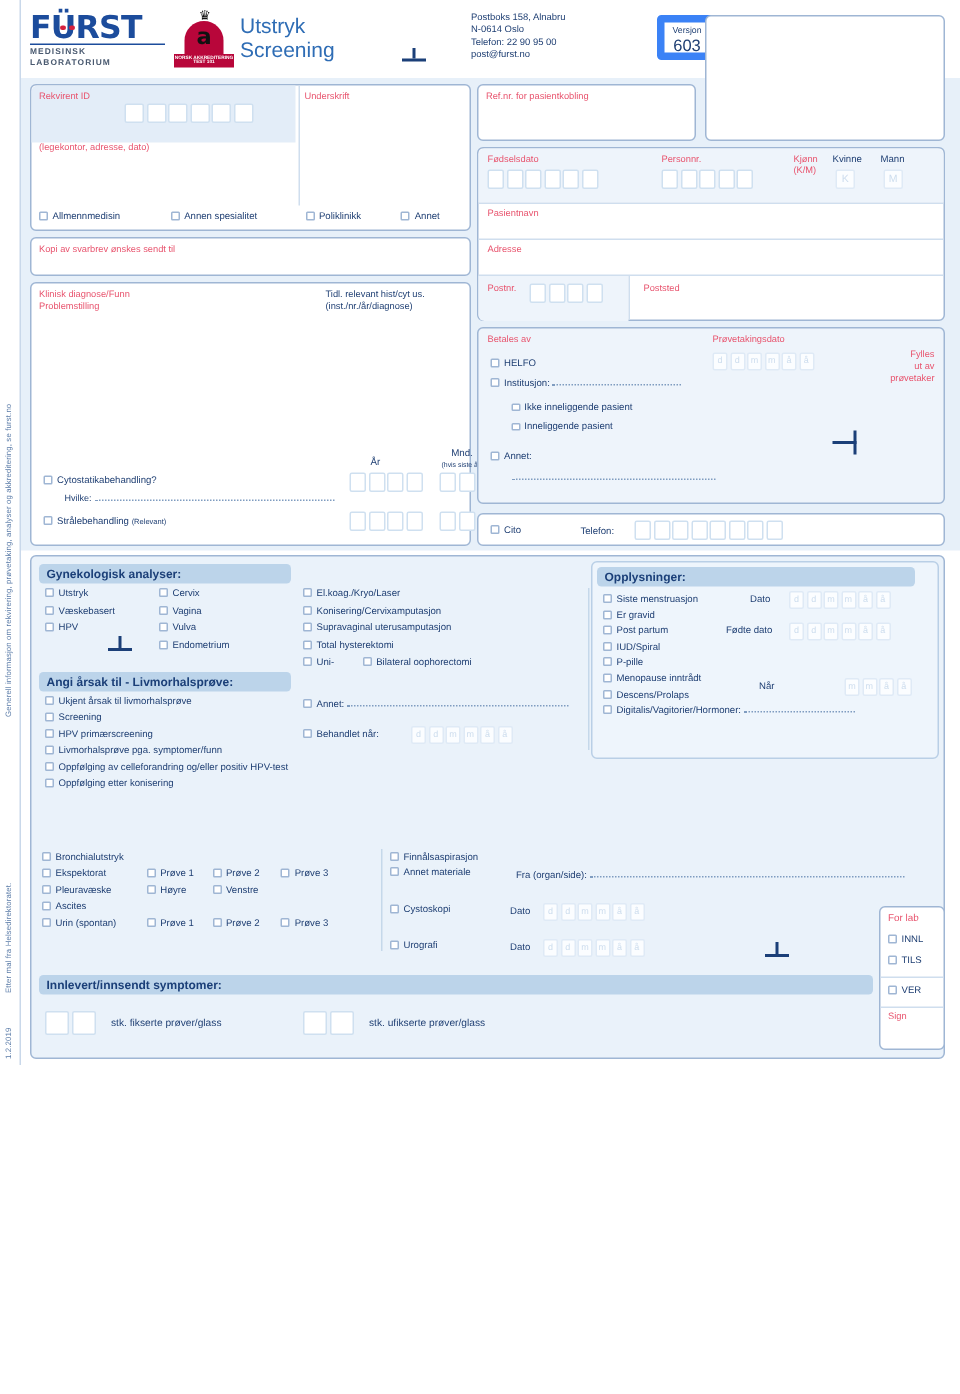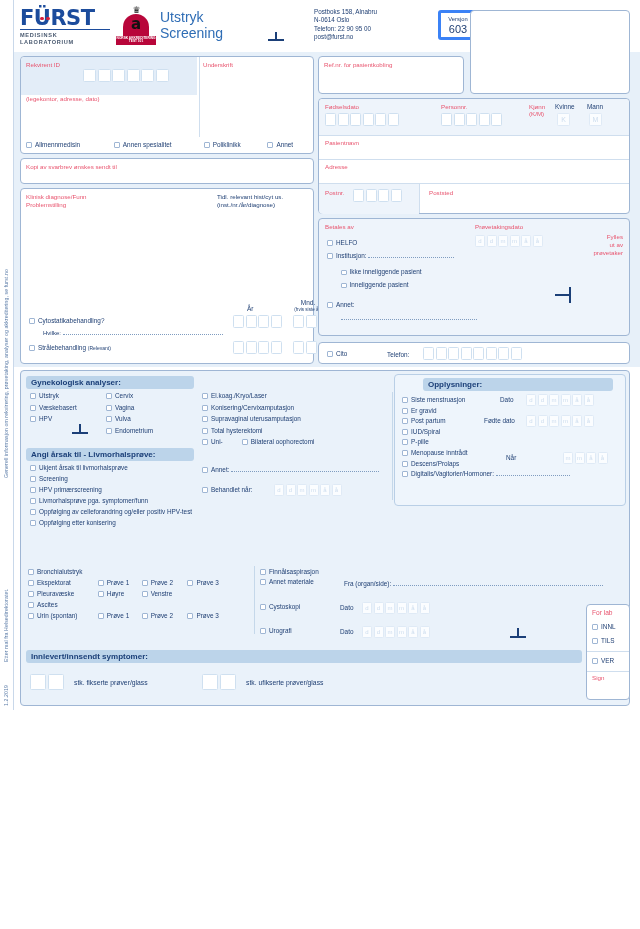--- a/index.html
+++ b/index.html
@@ -48,21 +48,21 @@
      font-size:15px; color:#111; font-weight:bold; line-height:15px;}
   .akk-txt { font-size:3.2px; color:#111; font-weight:bold; line-height:3.4px; background:#b8063a; color:#fff; padding:1px 0;}
 
   .title-pat { position:absolute; left:146px; top:9px; font-size:14px; color:#2f6db5; line-height:16px; }
   .tmark { position:absolute; color:#1b3f78; }
   .tmark .bar { height:2px; background:#1b3f78; }
   .tmark .stem { width:2px; background:#1b3f78; margin:0 auto; }
 
   .addr { position:absolute; left:300px; top:8px; font-size:6.3px; color:#1f3f73; line-height:8.4px; }
   .ver-box { position:absolute; left:424px; top:10px; width:40px; height:30px;
-     border:3px solid #3b82f6; border-radius:3px; text-align:center; background:#fff;}
+     border:5px solid #3b82f6; border-radius:3px; text-align:center; background:#fff;}
   .ver-box .lbl { font-size:5.8px; color:#1f3f73; margin-top:3px; }
   .ver-box .num { font-size:11px; color:#1f3f73; margin-top:1px; }
 
   
   .box { position:absolute; border:1px solid #9fb6d4; border-radius:4px; background:#fff; }
   .shade { background:#eef4fb; }
   .lbl-red { color:#e8546e; font-size:6.2px; }
   .txt { color:#1f3f73; }
 
   
@@ -430,21 +430,21 @@
     <div class="cellg">d</div>
     <div class="cellg">m</div>
     <div class="cellg">m</div>
     <div class="cellg">å</div>
     <div class="cellg">å</div>
   </div>
 
   <div style="position:absolute;left:392px;top:392px;width:1px;height:108px;background:#c5d8ea;"></div>
 
   <div class="panel-in" style="position:absolute;left:394px;top:374px;width:232px;height:132px;"></div>
-  <div class="secthead" style="position:absolute;left:398px;top:378px;width:190px;margin-left:25px;">Opplysninger:</div>
+  <div class="secthead" style="position:absolute;left:398px;top:378px;width:212px;">Opplysninger:</div>
 
   <div style="position:absolute;left:402px;top:396px;width:224px;">
     <div class="ck" style="display:block;margin-bottom:3.6px;">
       <span class="cb"></span><span>Siste menstruasjon</span>
     </div>
     <div class="ck" style="display:block;margin-bottom:3.6px;">
       <span class="cb"></span><span>Er gravid</span>
     </div>
     <div class="ck" style="display:block;margin-bottom:3.6px;">
       <span class="cb"></span><span>Post partum</span>

